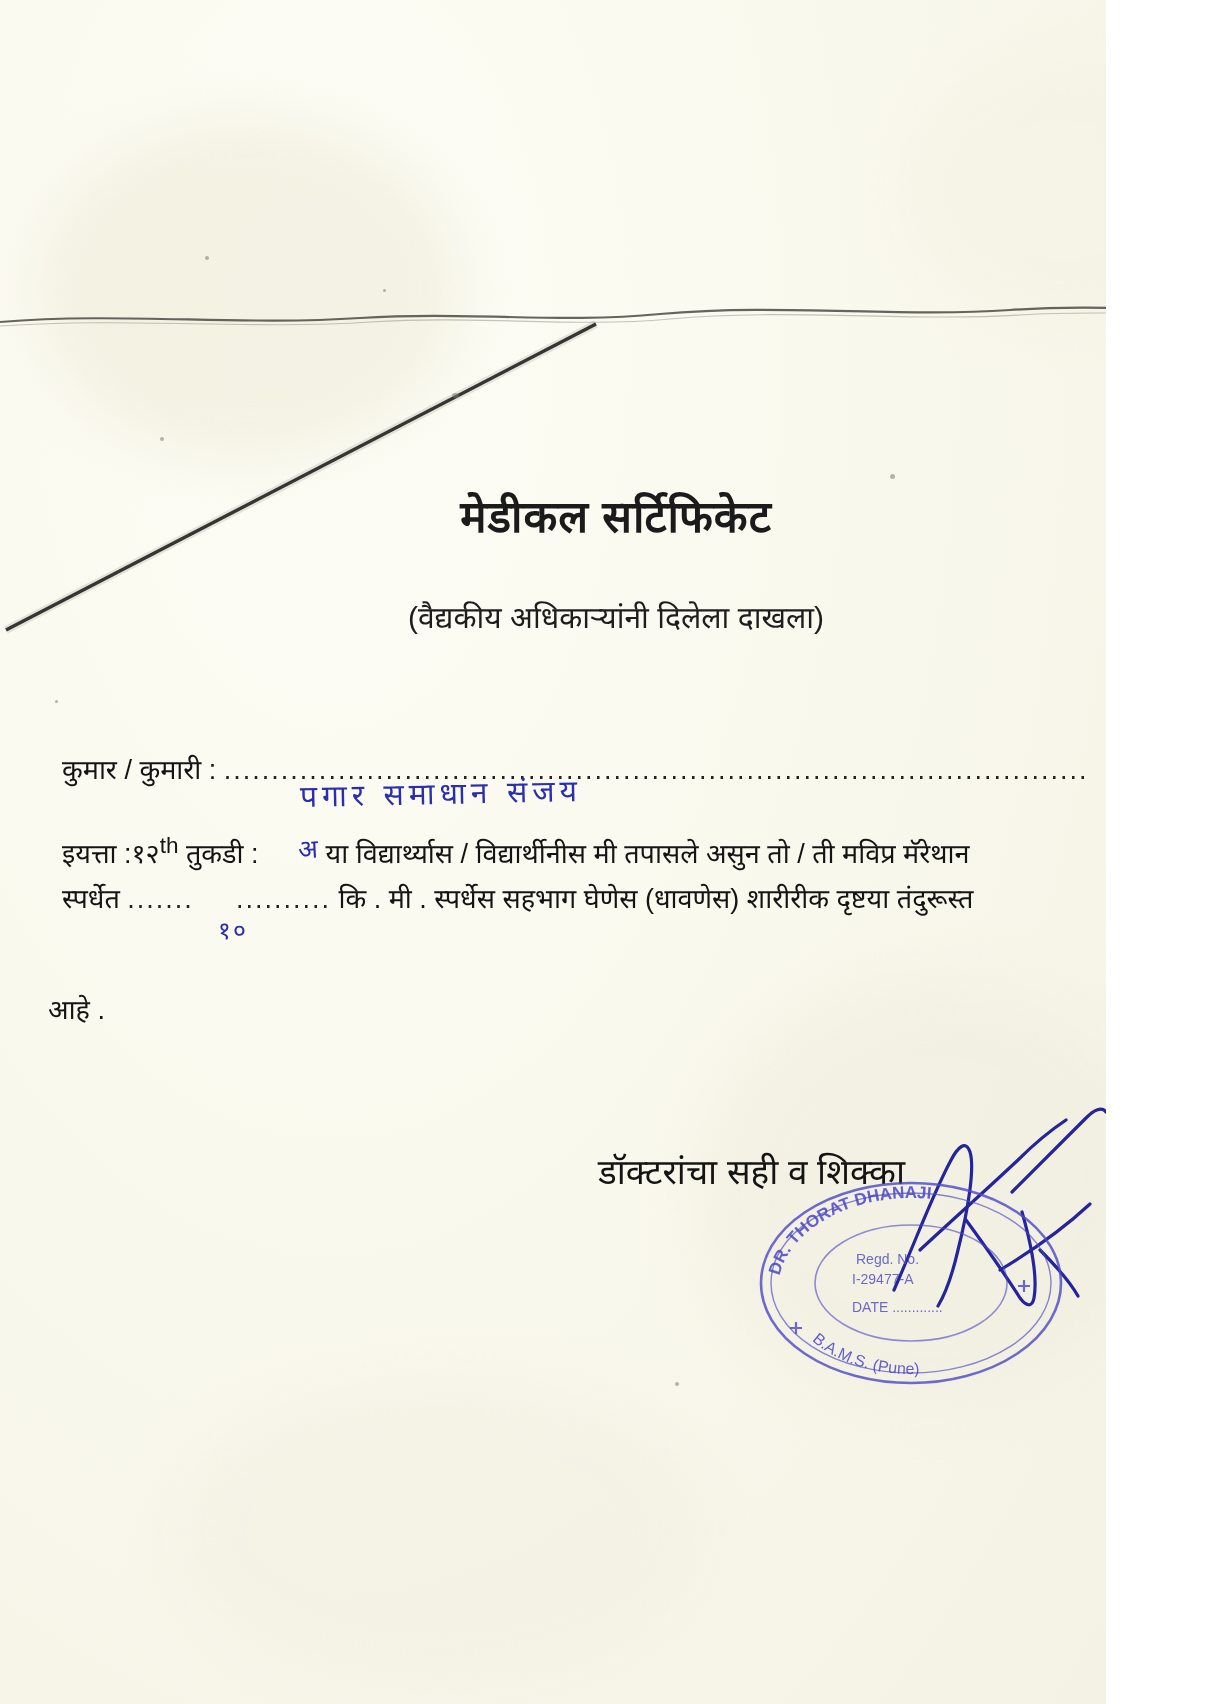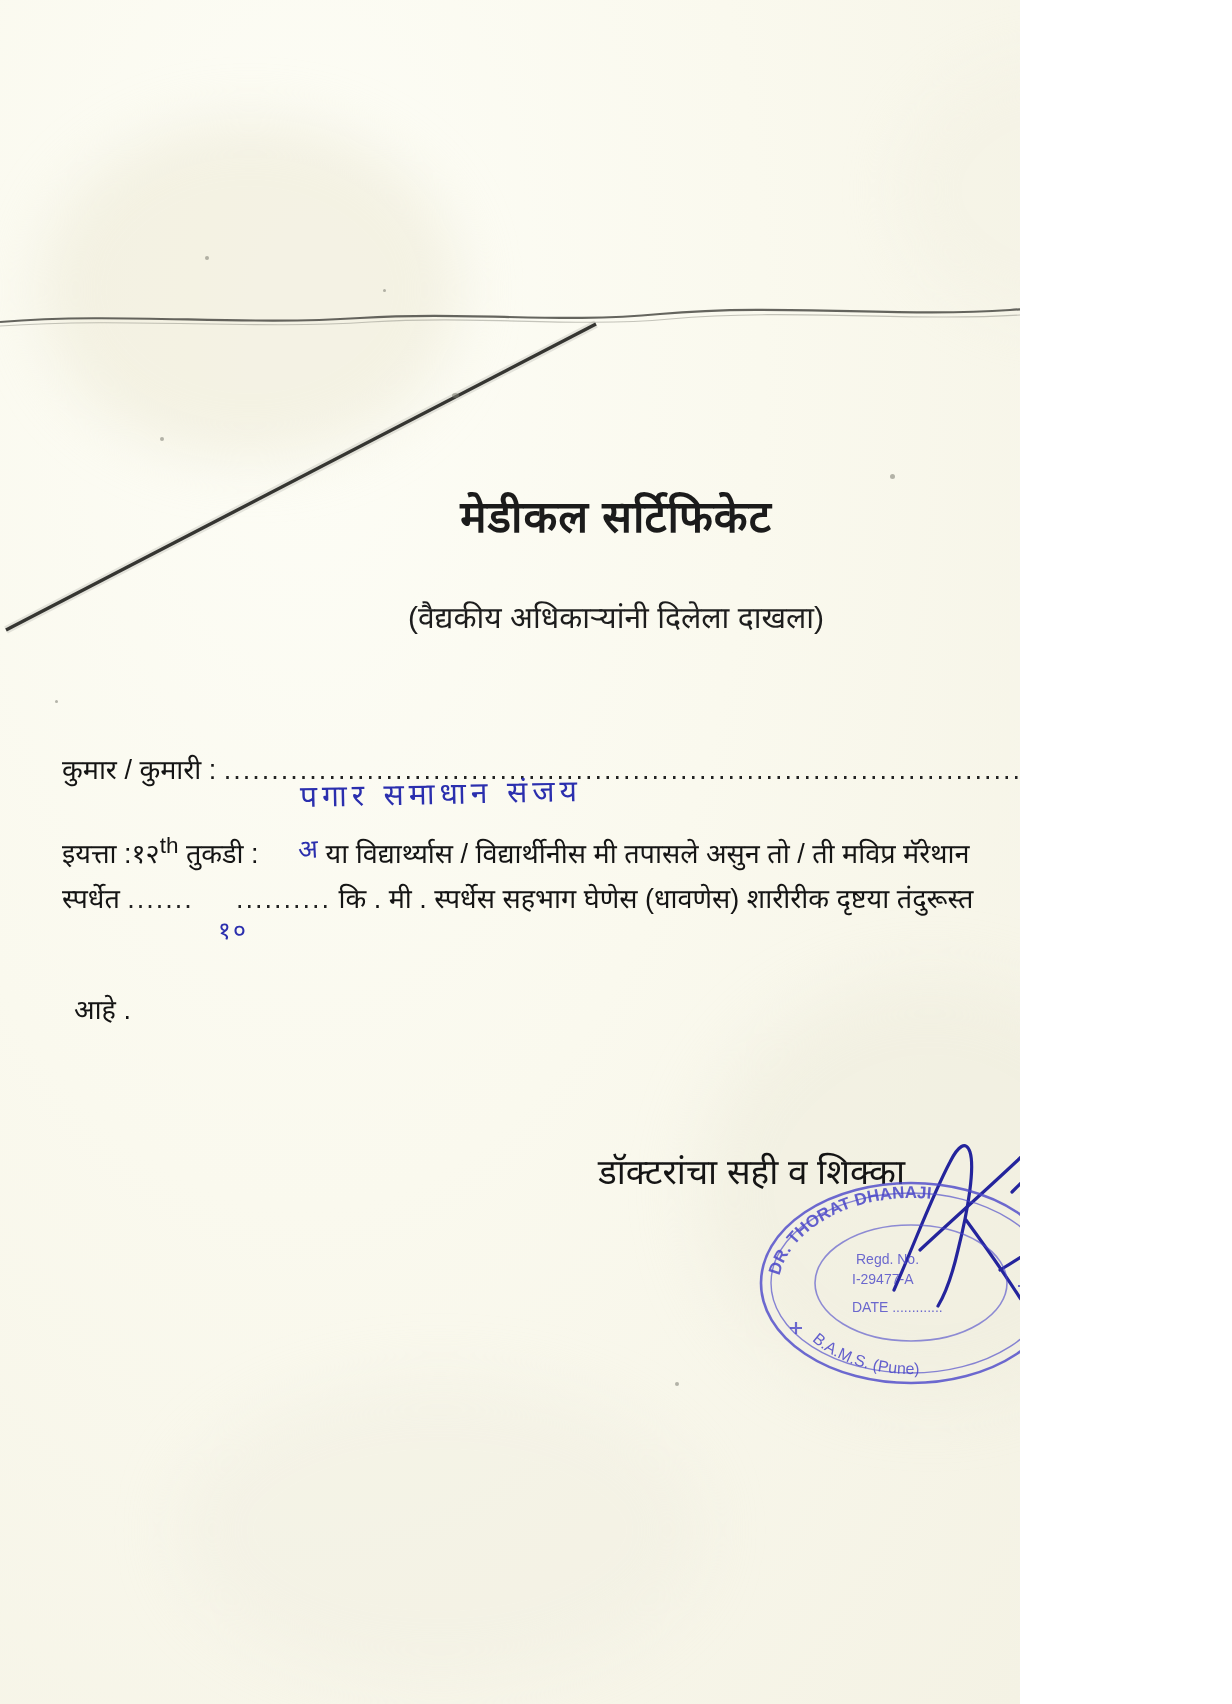--- a/index.html
+++ b/index.html
@@ -5,21 +5,21 @@
   html, body {
     margin: 0;
     padding: 0;
     background: #ffffff;
   }
   body {
     font-family: "Liberation Serif", serif;
   }
   #sheet {
     position: relative;
-    width: 1020px;
+    width: 1106px;
     height: 1704px;
     overflow: hidden;
     background:
       radial-gradient(ellipse at 30% 20%, #fdfdf6 0%, #faf9ee 45%, #f4f2e4 100%);
   }
   
   .blotch {
     position: absolute;
     border-radius: 50%;
     pointer-events: none;
@@ -80,21 +80,21 @@
   .body-line {
     position: absolute;
     font-family: "Liberation Sans", sans-serif;
     font-size: 27px;
     color: #141414;
     white-space: nowrap;
   }
   .l1 { left: 62px;  top: 750px; }
   .l2 { left: 62px;  top: 833px; }
   .l3 { left: 62px;  top: 879px; }
-  .l4 { left: 74px;  top: 990px; }
+  .l4 { left: 48px;  top: 990px; }
 
   .dots {
     letter-spacing: 2px;
     color: #222;
   }
 
   
   .hand {
     position: absolute;
     font-family: "DejaVu Sans", sans-serif;

